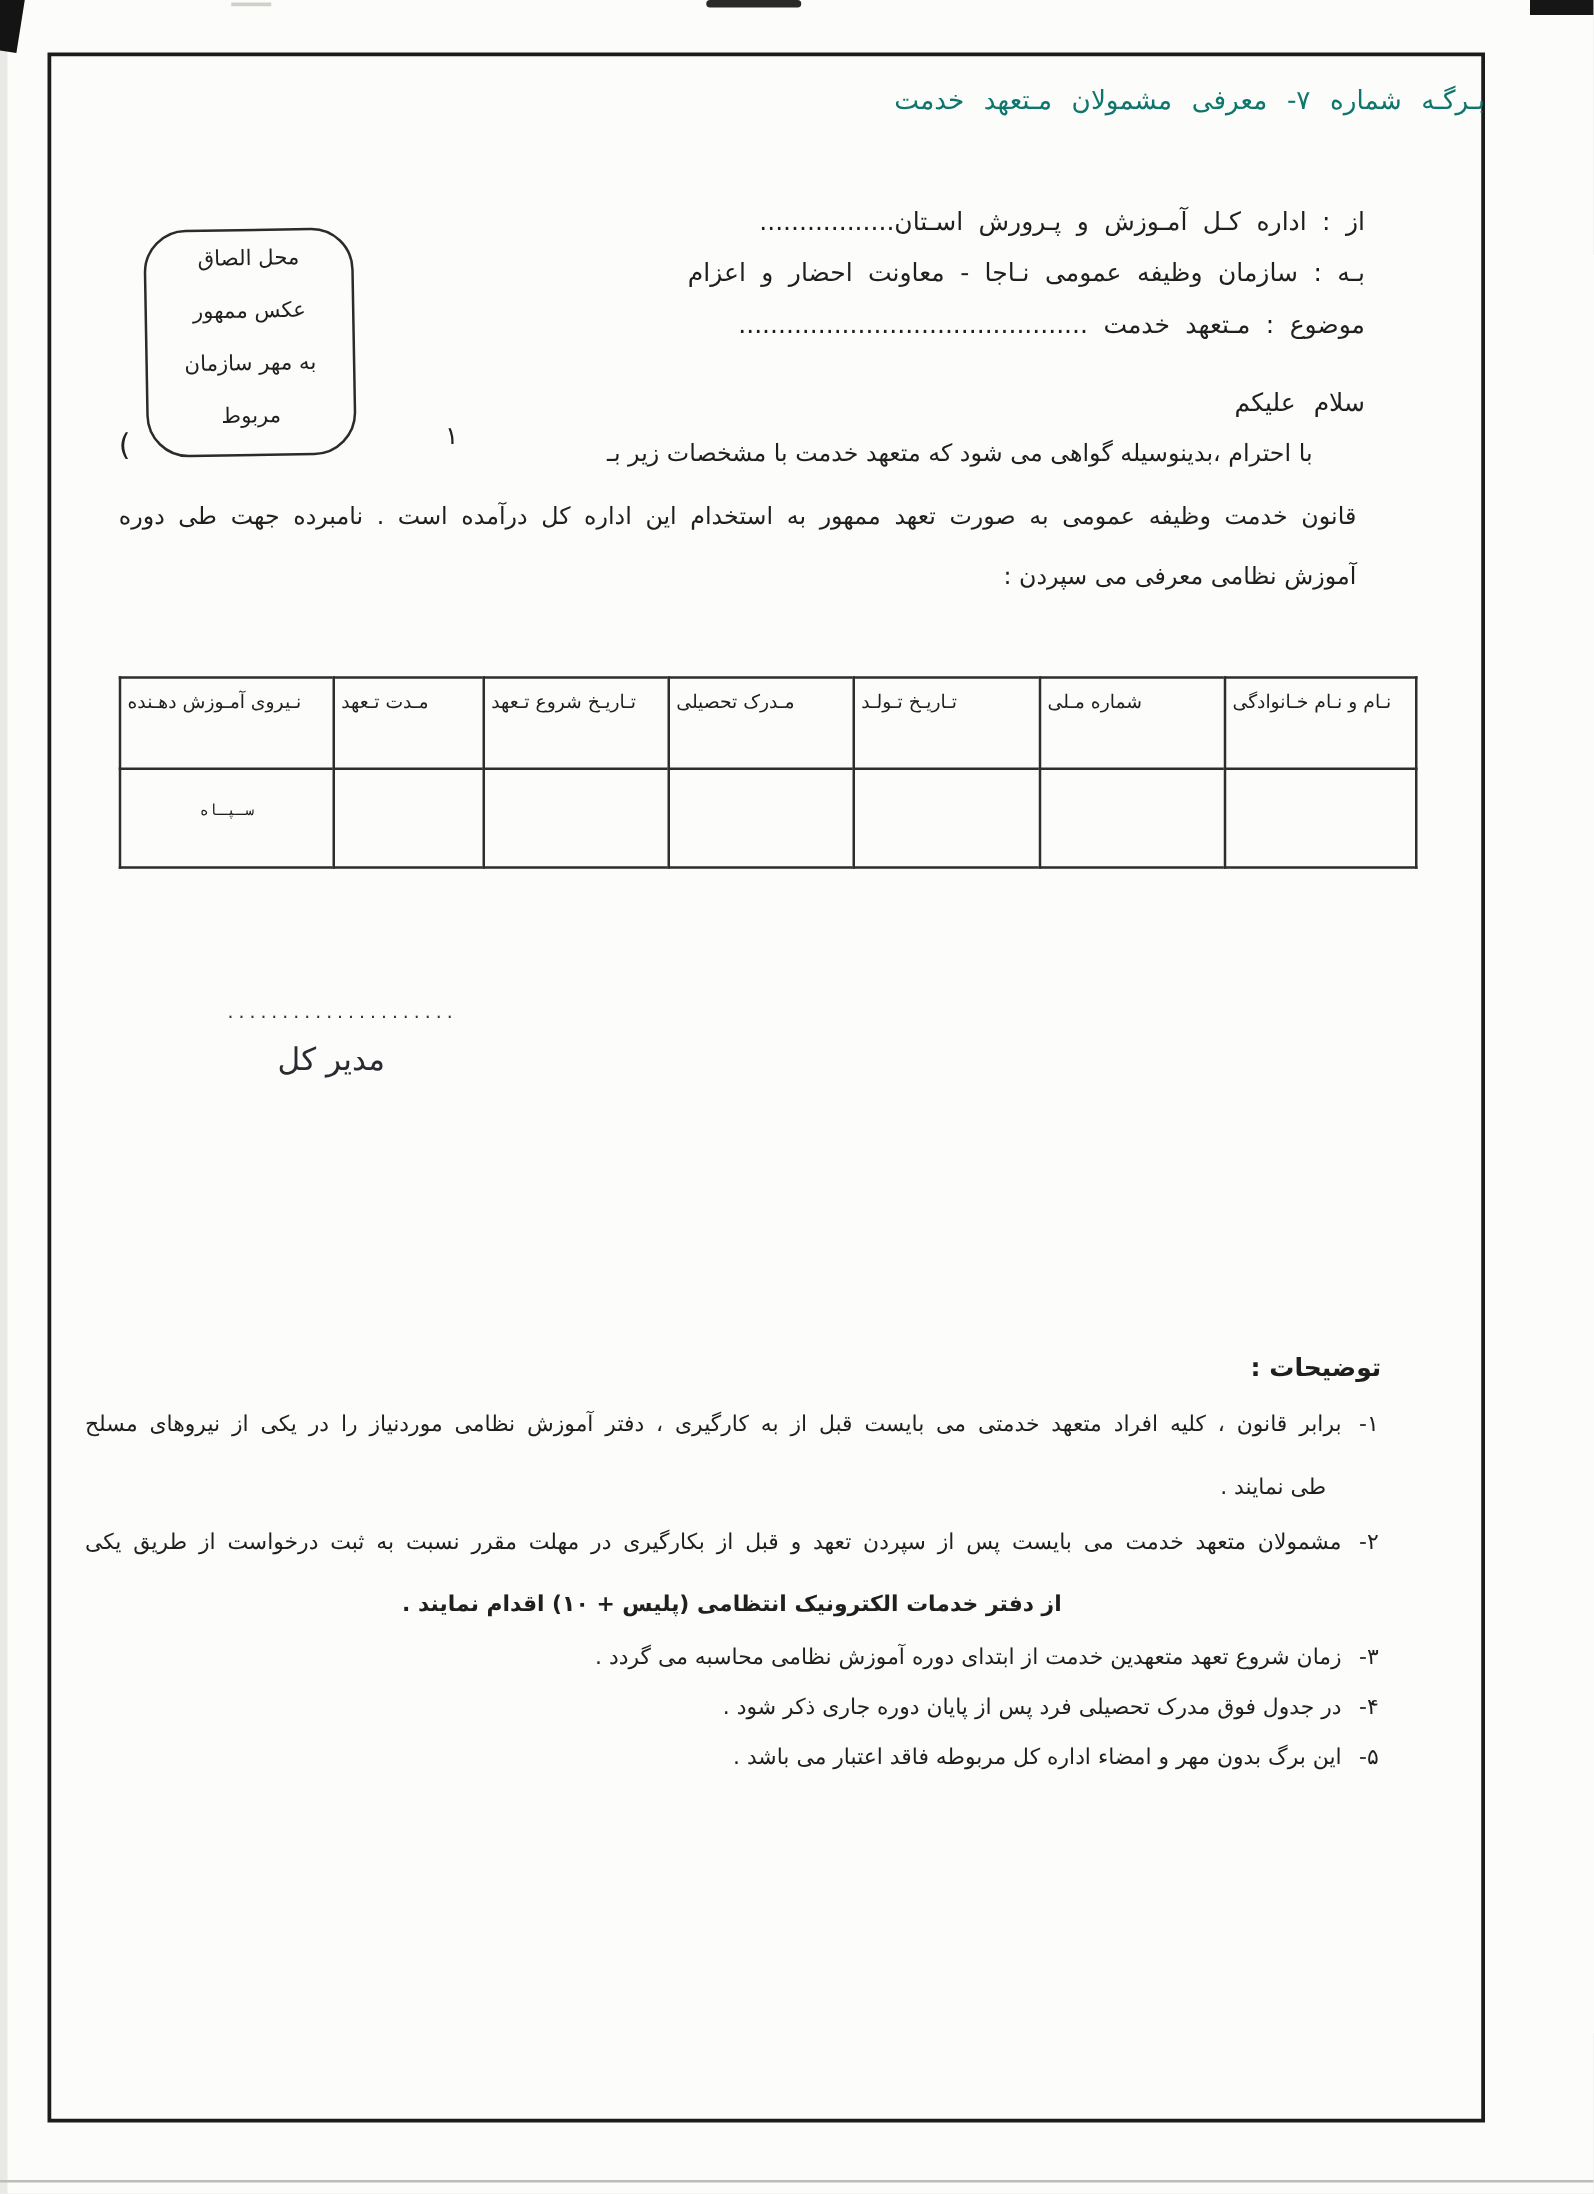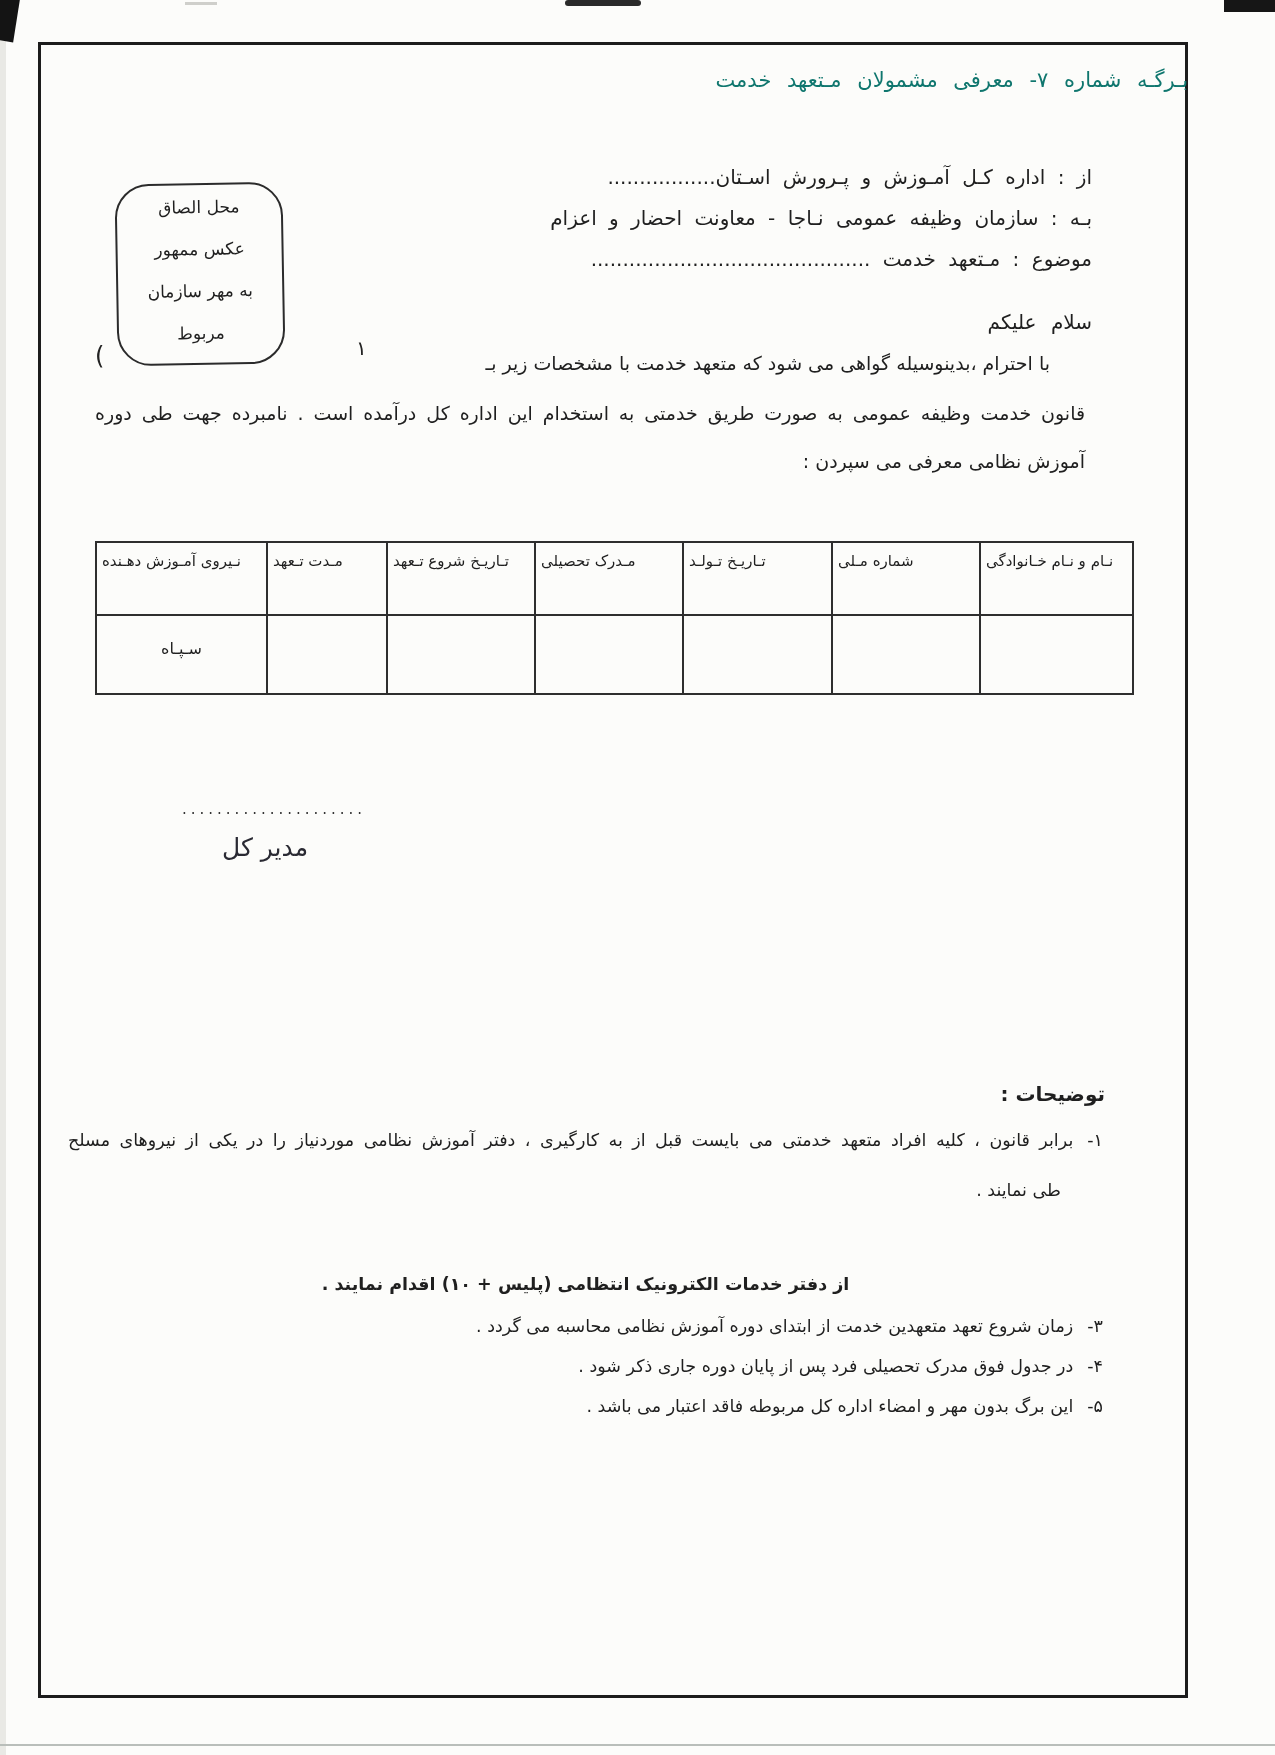--- a/index.html
+++ b/index.html
@@ -32,21 +32,21 @@
   .frag-digit{left:356px;top:336px;font-size:20px;color:#222;}
   .body2{top:402px;left:95px;right:190px;font-size:19px;text-align:justify;text-align-last:justify;}
   .body3{top:450px;right:190px;font-size:19px;}
 
   
   table.grid{position:absolute;left:95px;top:541px;width:1037px;border-collapse:collapse;
              table-layout:fixed;direction:rtl;}
   table.grid th,table.grid td{border:2px solid #2e2e2e;}
   table.grid th{font-weight:normal;font-size:15px;letter-spacing:1px;line-height:2.05;
                 vertical-align:top;padding:3px 5px 0;height:73px;box-sizing:border-box;text-align:left;}
-  table.grid td{height:79px;font-size:16px;text-align:center;vertical-align:middle;padding-bottom:14px;box-sizing:border-box;}
+  table.grid td{height:79px;font-size:12px;text-align:center;vertical-align:middle;padding-bottom:14px;box-sizing:border-box;font-family:Liberation Mono, monospace;}
 
   
   .sig-dots{left:182px;top:800px;width:220px;font-size:15px;letter-spacing:4px;color:#333;}
   .sig-title{left:222px;top:833px;font-size:25px;font-weight:normal;color:#2a2a33;}
 
   
   .notes-title{right:170px;top:1082px;font-size:20px;font-weight:bold;}
   .note-line{right:172px;left:68px;font-size:17.5px;line-height:1.6;}
   .note-num{margin-left:14px;}
   .just{text-align:justify;text-align-last:justify;}
@@ -89,21 +89,21 @@
   </div>
 
   <div class="abs hline from rtl">از : اداره کـل آمـوزش و پـرورش اسـتان.................</div>
   <div class="abs hline subject rtl">موضوع : مـتعهد خدمت ............................................</div>
   <div class="abs hline to rtl">بـه : سازمان وظیفه عمومی نـاجا - معاونت احضار و اعزام</div>
 
   <div class="abs greeting rtl">سلام علیکم</div>
   <div class="abs body1 rtl">با احترام ،بدینوسیله گواهی می شود که متعهد خدمت با مشخصات زیر بـ</div>
   <span class="abs frag-paren">(</span>
   <span class="abs frag-digit">۱</span>
-  <div class="abs body2 rtl">قانون خدمت وظیفه عمومی به صورت طریق خدمتی به استخدام این اداره کل درآمده است . نامبرده جهت طی دوره</div>
+  <div class="abs body2 rtl">قانون خدمت وظیفه عمومی به صورت تعهد ممهور به استخدام این اداره کل درآمده است . نامبرده جهت طی دوره</div>
   <div class="abs body3 rtl">آموزش نظامی معرفی می سپردن :</div>
 
   <table class="grid">
     <colgroup>
       <col style="width:153px">
         <col style="width:148px">
         <col style="width:149px">
       <col style="width:148px">
         <col style="width:148px">
         <col style="width:120px">
@@ -134,20 +134,23 @@
   <div class="abs sig-dots">.....................</div>
   <div class="abs sig-title rtl">مدیر کل</div>
 
   <div class="abs notes-title rtl">توضیحات :</div>
 
   <div class="abs note-line just rtl n1l1">
     <span class="note-num">۱-</span><span>برابر قانون ، کلیه افراد متعهد خدمتی می بایست قبل از به کارگیری ، دفتر آموزش نظامی موردنیاز را در یکی از نیروهای مسلح</span>
   </div>
   <div class="abs note-line indent2 rtl n1l2">طی نمایند .</div>
 
+  <div class="abs note-line just rtl n2l1">
+    <span class="note-num">۲-</span><span>مشمولان متعهد خدمت می بایست پس از سپردن تعهد و قبل از بکارگیری در مهلت مقرر نسبت به ثبت درخواست از طریق یکی</span>
+  </div>
   <div class="abs note-line center2 rtl n2l2">از دفتر خدمات الکترونیک انتظامی (پلیس + ۱۰) اقدام نمایند .</div>
 
   <div class="abs note-line ralign rtl n3">
     <span class="note-num">۳-</span><span>زمان شروع تعهد متعهدین خدمت از ابتدای دوره آموزش نظامی محاسبه می گردد .</span>
   </div>
 
   <div class="abs note-line ralign rtl n4">
     <span class="note-num">۴-</span><span>در جدول فوق مدرک تحصیلی فرد پس از پایان دوره جاری ذکر شود .</span>
   </div>
 

